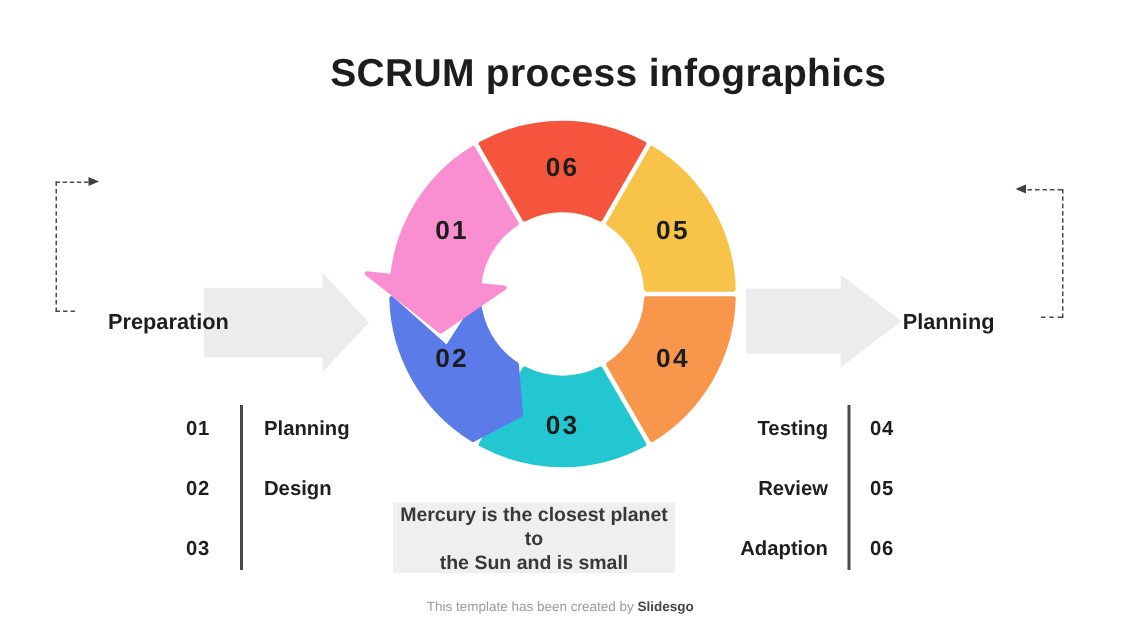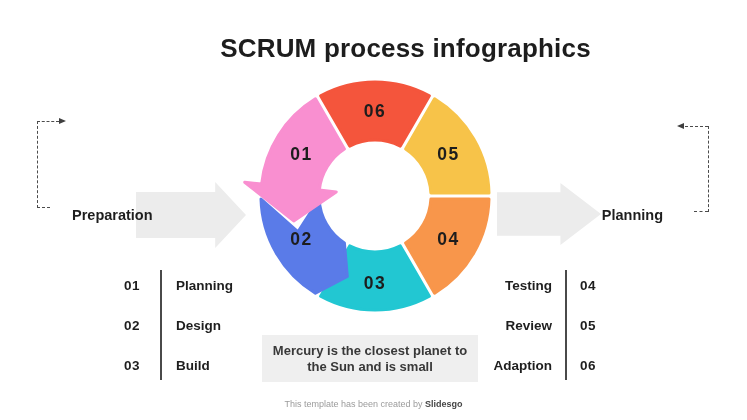--- a/index.html
+++ b/index.html
@@ -47,21 +47,21 @@
   .plist .nums{letter-spacing:.5px;}
   .plist .vline{width:0;border-left:2px solid #4a4a4a;margin:4px 0 6px 0;align-self:stretch;}
   .plist.lleft{left:95px;}
   .plist.lleft .nums{width:45px;text-align:right;}
   .plist.lleft .vline{margin-left:20px;margin-right:14px;}
   .plist.lright{left:460px;}
   .plist.lright .labels{width:92px;text-align:right;}
   .plist.lright .vline{margin-left:13px;margin-right:13px;}
   
   .callout{
-    position:absolute;left:262px;top:335px;width:216px;height:47px;background:#efefef;
+    position:absolute;left:262px;top:335px;width:188px;height:47px;background:#efefef;
     display:flex;flex-direction:column;justify-content:center;text-align:center;
     font-size:13px;font-weight:600;color:#383838;line-height:16px;
   }
   
   .footer{
     position:absolute;left:0;top:399px;width:100%;text-align:center;
     font-size:9px;color:#9b9b9b;
   }
   .footer b{color:#464646;}
 </style>
@@ -107,21 +107,20 @@
   <div class="plist lleft">
     <div class="col nums">
       <div>01</div>
       <div>02</div>
       <div>03</div>
     </div>
     <div class="vline"></div>
     <div class="col labels">
       <div>Planning</div>
       <div>Design</div>
-      <div>Build</div>
     </div>
   </div>
 
   <div class="plist lright">
     <div class="col labels">
       <div>Testing</div>
       <div>Review</div>
       <div>Adaption</div>
     </div>
     <div class="vline"></div>

